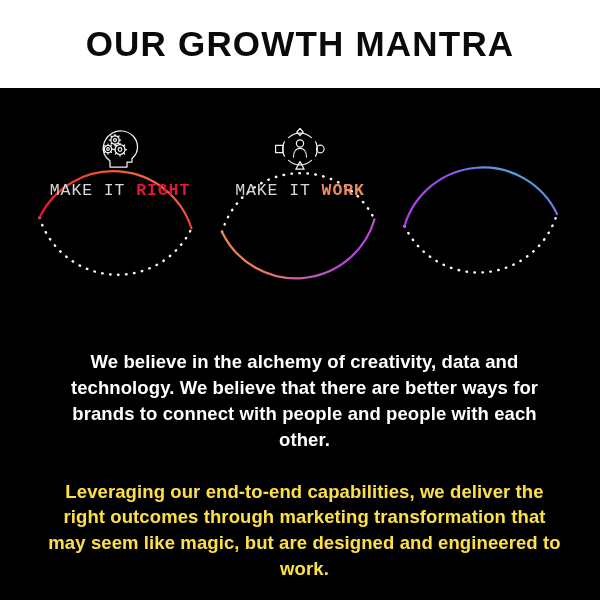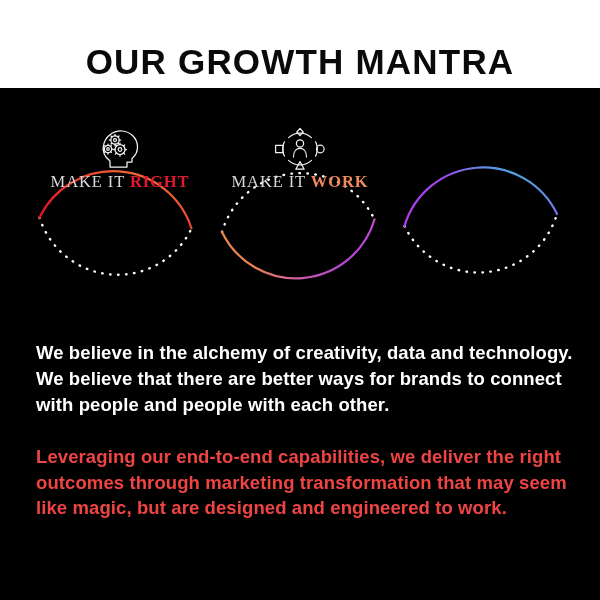--- a/index.html
+++ b/index.html
@@ -73,22 +73,22 @@
     width: 210px;
     text-align: center;
   }
   .node-icon {
     display: block;
     margin: 0 auto;
     width: 52px;
     height: 46px;
   }
   .node-label {
-    margin-top: 0;
-    font-family: Liberation Serif, serif;
+    margin-top: 9px;
+    font-family: Liberation Mono, monospace;
     font-size: 16.5px;
     letter-spacing: 0.9px;
     white-space: nowrap;
   }
   .label-lead {
     color: #d8d8d8;
     font-weight: normal;
   }
   .label-accent {
     font-weight: bold;
@@ -105,32 +105,33 @@
     top: 248px;
     width: 545px;
   }
   .copy-para {
     font-family: "Liberation Sans", sans-serif;
     font-size: 18.5px;
     font-weight: bold;
     line-height: 1.40;
     color: #ffffff;
     letter-spacing: 0.1px;
-    margin: 4px;
+    margin: 13px;
+    text-align: center;
   }
   .copy-para + .copy-para {
     margin-top: 26px;
   }
 </style>
 </head>
 <body>
 
 <div id="poster">
 
-  <div class="header-band" style="background: rgb(255, 255, 255); margin-top: 18px;">
+  <div class="header-band" style="background: rgb(255, 255, 255);">
     <div class="poster-title" style="color: rgb(10, 10, 10);">OUR GROWTH MANTRA</div>
   </div>
 
   <div class="dark-stage" style="background: rgb(0, 0, 0);">
 
     <div class="circles-area">
       <svg class="circles-svg" viewBox="0 0 600 230">
         <defs>
 
           <linearGradient id="g1" x1="0" y1="1" x2="1" y2="0.15">
@@ -224,17 +225,17 @@
         </svg>
         <div class="node-label">
           <span class="label-lead" style="color: rgb(216, 216, 216);">MAKE IT </span><span class="label-accent" id="accent-2" style="color: rgb(240, 137, 92);">WORK</span>
         </div>
       </div>
 
     </div>
 
     <div class="copy-block">
       <p class="copy-para" style="color: rgb(255, 255, 255);">We believe in the alchemy of creativity, data and technology. We believe that there are better ways for brands to connect with people and people with each other.</p>
-      <p class="copy-para" style="color: #ef4444;">Leveraging our end-to-end capabilities, we deliver the right outcomes through marketing transformation that may seem like magic, but are designed and engineered to work.</p>
+      <p class="copy-para" style="color: #fde047;">Leveraging our end-to-end capabilities, we deliver the right outcomes through marketing transformation that may seem like magic, but are designed and engineered to work.</p>
     </div>
 
   </div>
 </div>
 
 </body></html>

